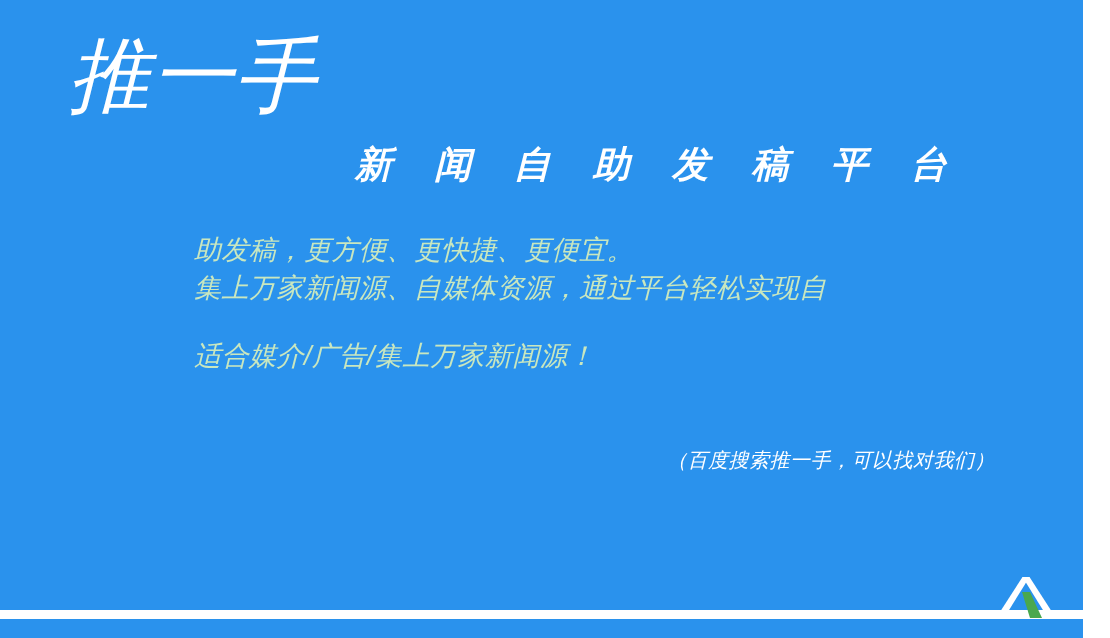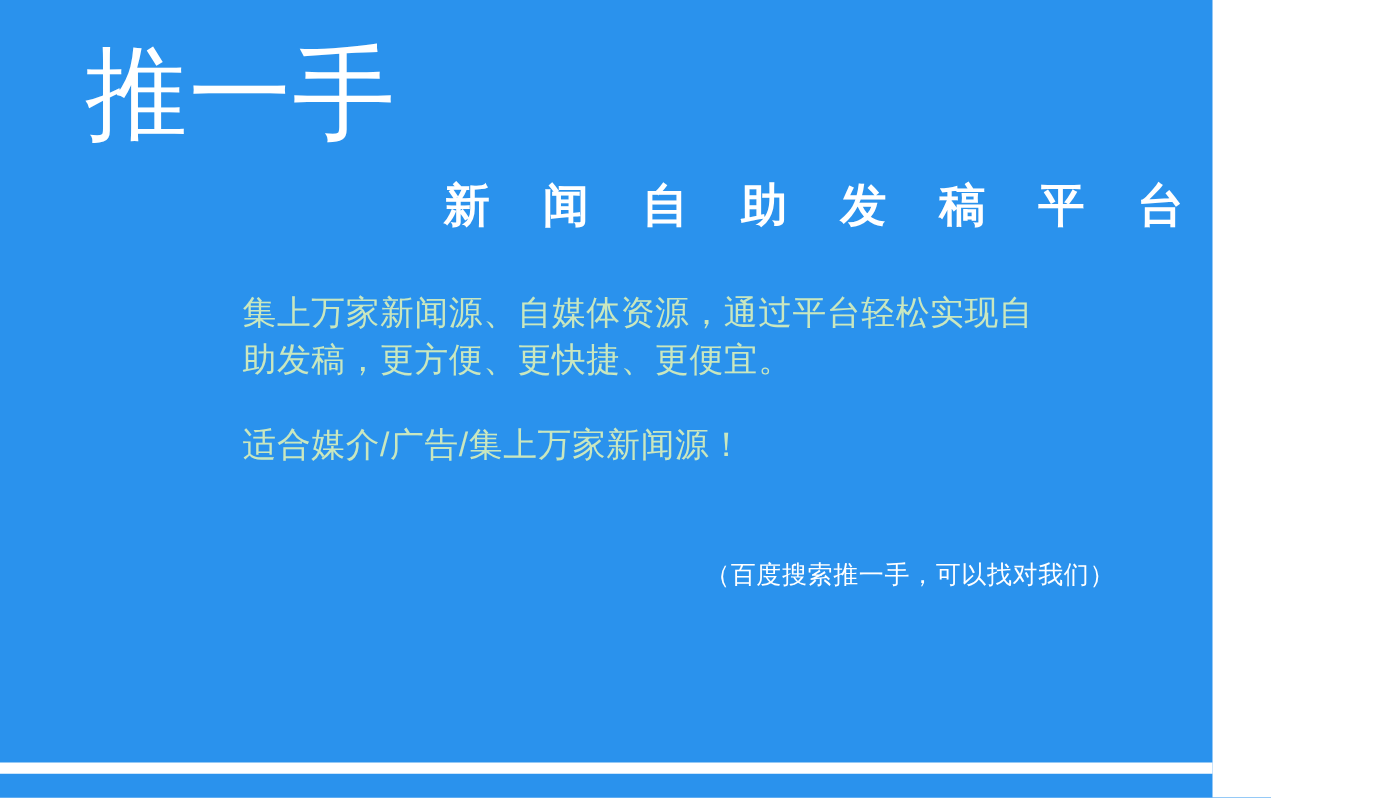--- a/index.html
+++ b/index.html
@@ -8,24 +8,25 @@
   }
   body {
     width: 1110px;
     height: 638px;
     overflow: hidden;
     font-family: "Liberation Sans", "DejaVu Sans", sans-serif;
   }
 
   #slide {
     position: relative;
-    width: 970px;
+    width: 1083px;
     height: 638px;
     background: #2a92ed;
     overflow: hidden;
+    font-style: italic;
   }
 
   
   .brand-logo {
     position: absolute;
     left: 68px;
     top: 33px;
     font-size: 82px;
     line-height: 1.05;
     font-weight: 300;
@@ -62,21 +63,21 @@
     letter-spacing: 0.5px;
     white-space: nowrap;
   }
   .body-para-gap {
     height: 30px;
   }
 
   
   .footnote {
     position: absolute;
-    right: 78px;
+    right: 88px;
     top: 446px;
     font-size: 20px;
     line-height: 1.4;
     color: #ffffff;
     letter-spacing: 0.5px;
     white-space: nowrap;
   }
 
   
   .bottom-rule {
@@ -103,22 +104,22 @@
 </head>
 <body>
 
 <div id="slide">
 
   <div class="brand-logo">推一手</div>
 
   <div class="subtitle">新 闻 自 助 发 稿 平 台</div>
 
   <div class="body-copy">
+    <div class="body-line">助发稿，更方便、更快捷、更便宜。</div>
     <div class="body-line">集上万家新闻源、自媒体资源，通过平台轻松实现自</div>
-    <div class="body-line">助发稿，更方便、更快捷、更便宜。</div>
     <div class="body-para-gap"></div>
     <div class="body-line">适合媒介/广告/集上万家新闻源！</div>
   </div>
 
   <div class="footnote">（百度搜索推一手，可以找对我们）</div>
 
   <div class="bottom-rule"></div>
 
   <div class="bottom-mark">
     <svg viewBox="0 0 80 55" xmlns="http://www.w3.org/2000/svg">

